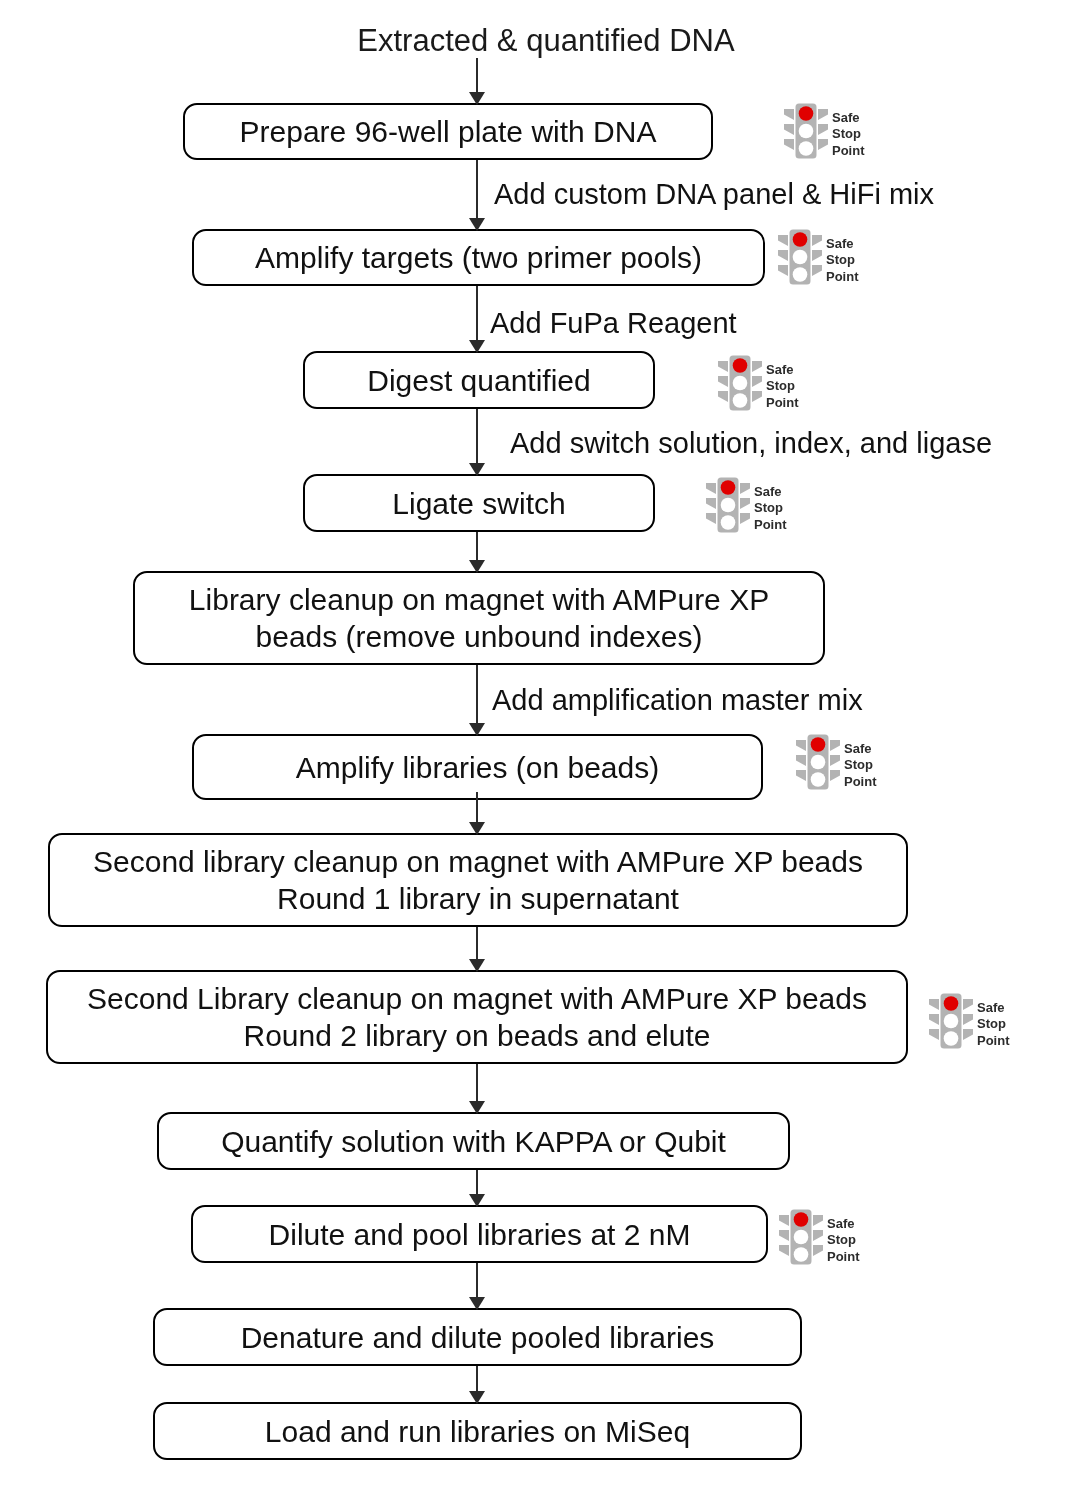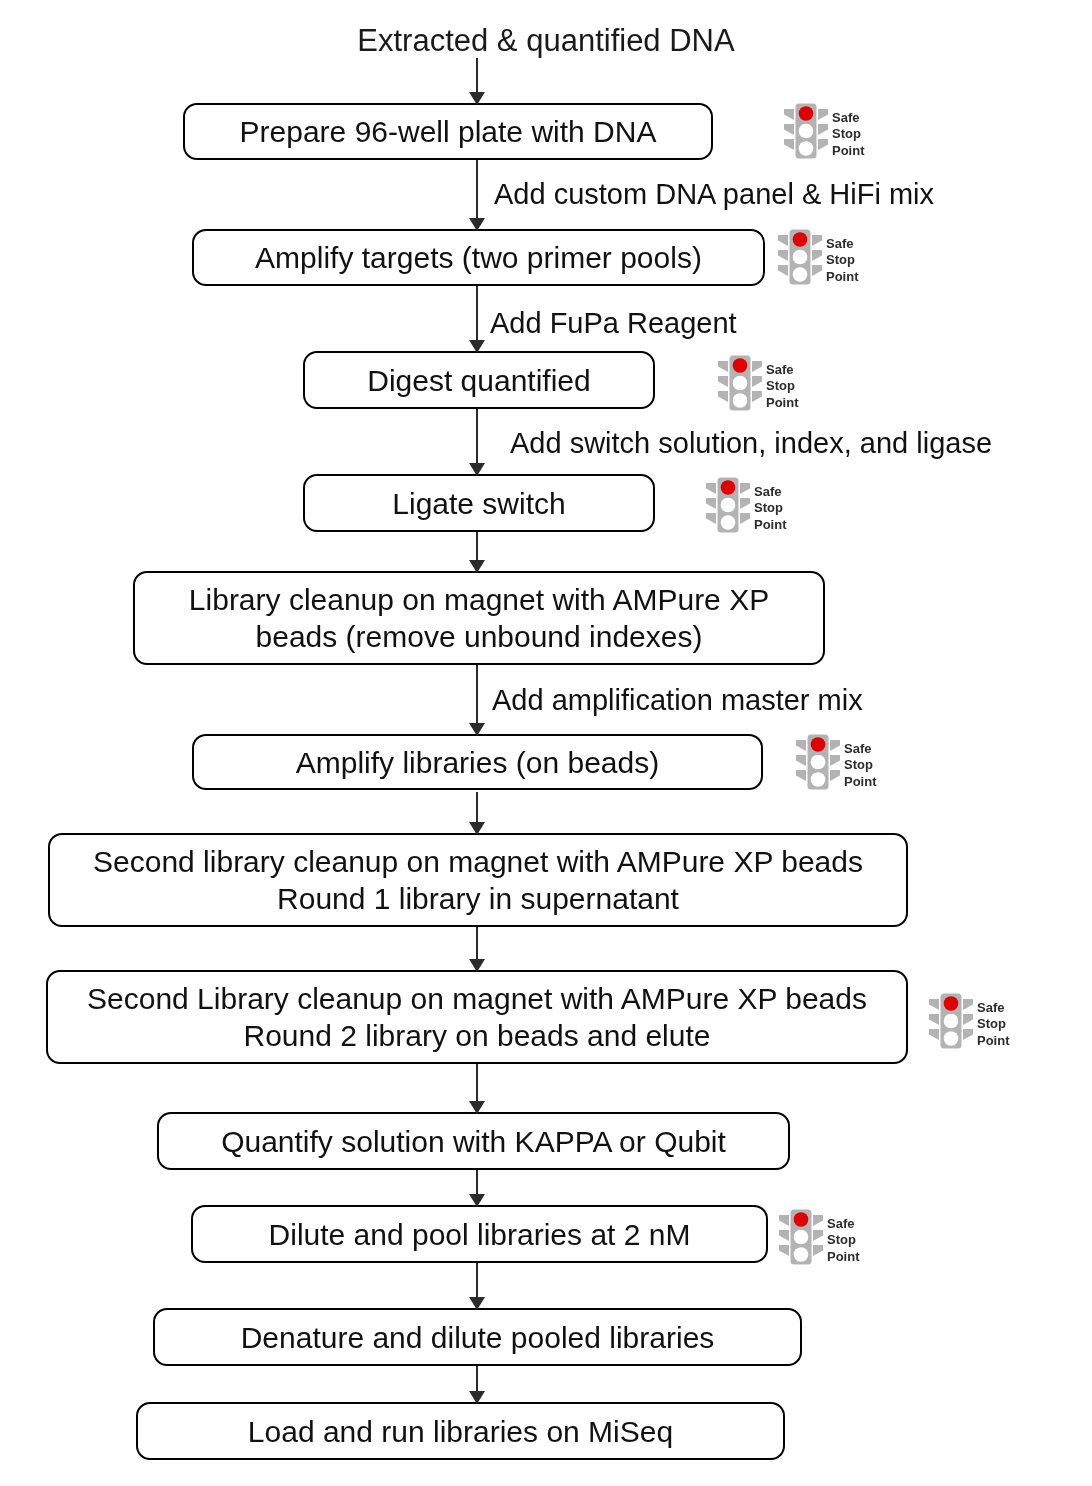--- a/index.html
+++ b/index.html
@@ -48,39 +48,39 @@
       </div>
       <div class="node" style="left: 303px; top: 351px; width: 352px; height: 58px; border-color: rgb(0, 0, 0); background: rgb(255, 255, 255);">
         <div class="txt" style="color: rgb(17, 17, 17);">Digest quantified</div>
       </div>
       <div class="node" style="left: 303px; top: 474px; width: 352px; height: 58px; border-color: rgb(0, 0, 0); background: rgb(255, 255, 255);">
         <div class="txt" style="color: rgb(17, 17, 17);">Ligate switch</div>
       </div>
       <div class="node" style="left: 133px; top: 571px; width: 692px; height: 94px; border-color: rgb(0, 0, 0); background: rgb(255, 255, 255);">
         <div class="txt" style="color: rgb(17, 17, 17);">Library cleanup on magnet with AMPure XP beads (remove unbound indexes)</div>
       </div>
-      <div class="node" style="left: 192px; top: 734px; width: 571px; height: 56px; border-color: rgb(0, 0, 0); background: rgb(255, 255, 255);">
+      <div class="node" style="left: 192px; top: 734px; width: 571px; height: 66px; border-color: rgb(0, 0, 0); background: rgb(255, 255, 255);">
         <div class="txt" style="color: rgb(17, 17, 17);">Amplify libraries (on beads)</div>
       </div>
       <div class="node" style="left: 48px; top: 833px; width: 860px; height: 94px; border-color: rgb(0, 0, 0); background: rgb(255, 255, 255);">
         <div class="txt" style="color: rgb(17, 17, 17);">Second library cleanup on magnet with AMPure XP beads Round 1 library in supernatant</div>
       </div>
       <div class="node" style="left: 46px; top: 970px; width: 862px; height: 94px; border-color: rgb(0, 0, 0); background: rgb(255, 255, 255);">
         <div class="txt" style="color: rgb(17, 17, 17);">Second Library cleanup on magnet with AMPure XP beads Round 2 library on beads and elute</div>
       </div>
       <div class="node" style="left: 157px; top: 1112px; width: 633px; height: 58px; border-color: rgb(0, 0, 0); background: rgb(255, 255, 255);">
         <div class="txt" style="color: rgb(17, 17, 17);">Quantify solution with KAPPA or Qubit</div>
       </div>
       <div class="node" style="left: 191px; top: 1205px; width: 577px; height: 58px; border-color: rgb(0, 0, 0); background: rgb(255, 255, 255);">
         <div class="txt" style="color: rgb(17, 17, 17);">Dilute and pool libraries at 2 nM</div>
       </div>
       <div class="node" style="left: 153px; top: 1308px; width: 649px; height: 58px; border-color: rgb(0, 0, 0); background: rgb(255, 255, 255);">
         <div class="txt" style="color: rgb(17, 17, 17);">Denature and dilute pooled libraries</div>
       </div>
-      <div class="node" style="left: 136px; top: 1402px; width: 649px; height: 58px; border-color: rgb(0, 0, 0); background: rgb(255, 255, 255);">
+      <div class="node" style="left: 153px; top: 1402px; width: 649px; height: 58px; border-color: rgb(0, 0, 0); background: rgb(255, 255, 255);">
         <div class="txt" style="color: rgb(17, 17, 17);">Load and run libraries on MiSeq</div>
       </div>
     </div>
   <div id="conns">
       <div class="conn" style="left: 476px; top: 58px; height: 35px; background: rgb(43, 43, 43);"></div>
       <div class="arrowhead" style="left: 469px; top: 92px; border-top-color: rgb(43, 43, 43);"></div>
       <div class="conn" style="left: 476px; top: 160px; height: 59px; background: rgb(43, 43, 43);"></div>
       <div class="arrowhead" style="left: 469px; top: 218px; border-top-color: rgb(43, 43, 43);"></div>
       <div class="conn" style="left: 476px; top: 286px; height: 55px; background: rgb(43, 43, 43);"></div>
       <div class="arrowhead" style="left: 469px; top: 340px; border-top-color: rgb(43, 43, 43);"></div>

